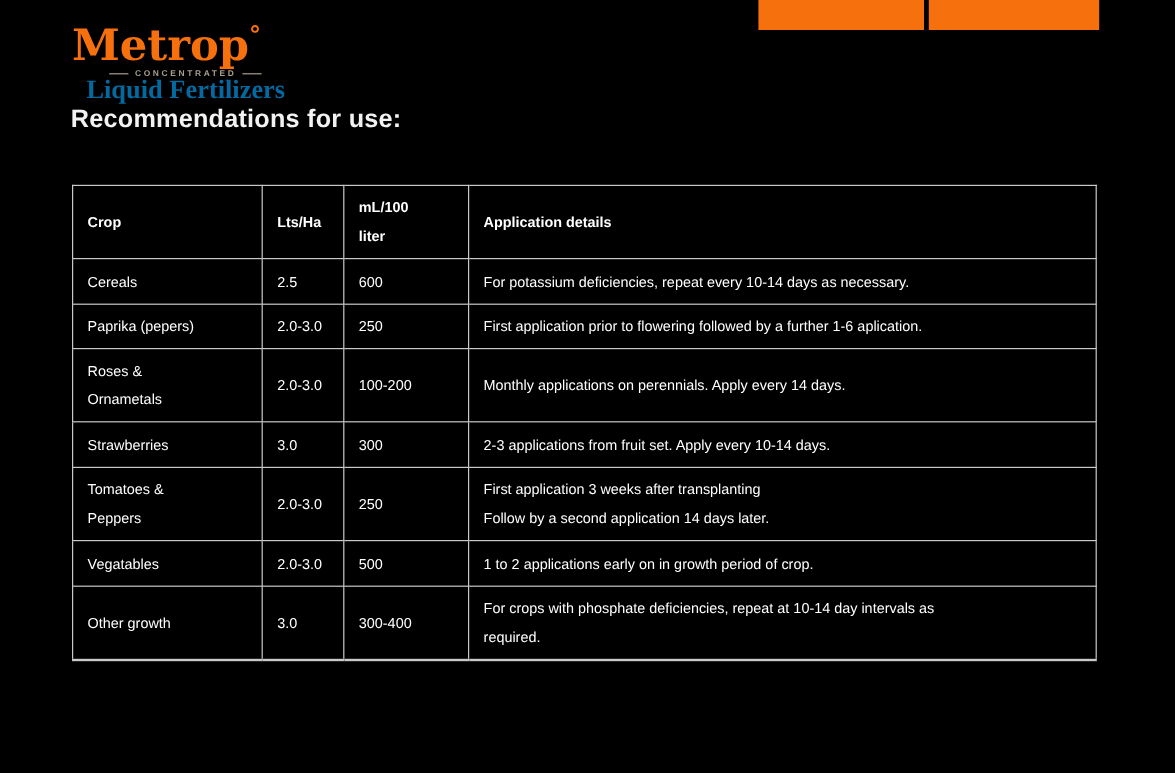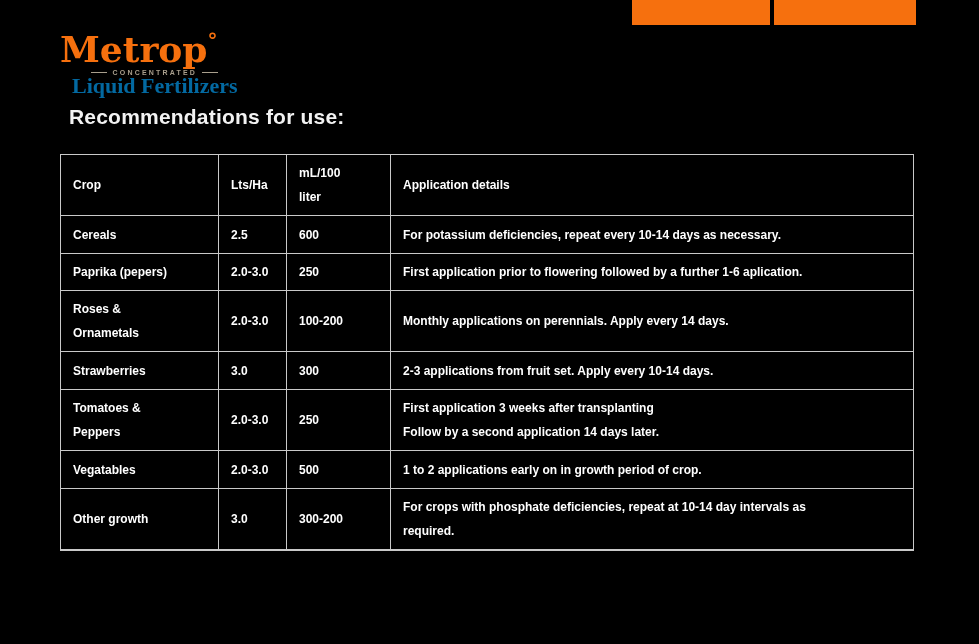--- a/index.html
+++ b/index.html
@@ -11,21 +11,21 @@
     font-family: "Liberation Sans", "DejaVu Sans", sans-serif;
     color: #ffffff;
   }
 
   
   .top-bar { position: absolute; top: 0; height: 25px; background: var(--accent, #f6700e); }
   .top-bar.bar-1 { left: 632px; width: 138px; }
   .top-bar.bar-2 { left: 774px; width: 142px; }
 
   
-  .logo { position: absolute; left: 60px; top: 22px; }
+  .logo { position: absolute; left: 60px; top: 10px; }
   .brand-line {
     font-family: "DejaVu Serif", "Liberation Serif", serif;
     font-weight: bold;
     font-size: 36px;
     line-height: 38px;
     color: var(--accent, #f6700e);
     letter-spacing: 0px;
   }
   .brand-line .deg {
     font-size: 20px;
@@ -44,43 +44,42 @@
     font-family: Liberation Serif, serif;
     font-weight: bold;
     font-size: 22px;
     line-height: 19px;
     color: #0369a1;
     white-space: nowrap;
   }
 
   
   .page-heading {
-    position: absolute; left: 59px; top: 105px;
+    position: absolute; left: 59px; top: 88px;
     font-size: 21px; font-weight: bold; color: #f2f2f2;
     letter-spacing: 0.2px;
-    margin-left: 10px;
   }
 
   
   .rec-table {
     position: absolute; left: 60px; top: 154px;
     width: 853px;
     border-collapse: collapse;
     table-layout: fixed;
     font-size: 12px;
     color: #ffffff;
   }
   .rec-table th, .rec-table td {
     border: 1px solid var(--border, #c9c9c9);
     vertical-align: middle;
     text-align: left;
     padding: 6px 12px;
     white-space: pre-line;
     line-height: 24px;
-    font-weight: bold;
+    font-weight: normal;
   }
   .rec-table th { font-weight: bold; }
   .rec-table thead tr { height: 56px; }
   .rec-table tbody tr:nth-child(1) { height: 38px; }
   .rec-table tbody tr:nth-child(2) { height: 37px; padding-left: 28px; }
   .rec-table tbody tr:nth-child(3) { height: 56px; }
   .rec-table tbody tr:nth-child(4) { height: 38px; padding-left: 28px; }
   .rec-table tbody tr:nth-child(5) { height: 56px; padding-left: 12px; }
   .rec-table tbody tr:nth-child(6) { height: 38px; }
   .rec-table tbody tr:nth-child(7) { height: 59px; }
@@ -158,18 +157,18 @@
     </tr>
     <tr>
       <td>Vegatables</td>
       <td>2.0-3.0</td>
       <td>500</td>
       <td>1 to 2 applications early on in growth period of crop.</td>
     </tr>
     <tr>
       <td>Other growth</td>
       <td>3.0</td>
-      <td>300-200</td>
+      <td>300-400</td>
       <td>For crops with phosphate deficiencies, repeat at 10-14 day intervals as
 required.</td>
     </tr>
   </tbody>
 </table>
 
 </body></html>

